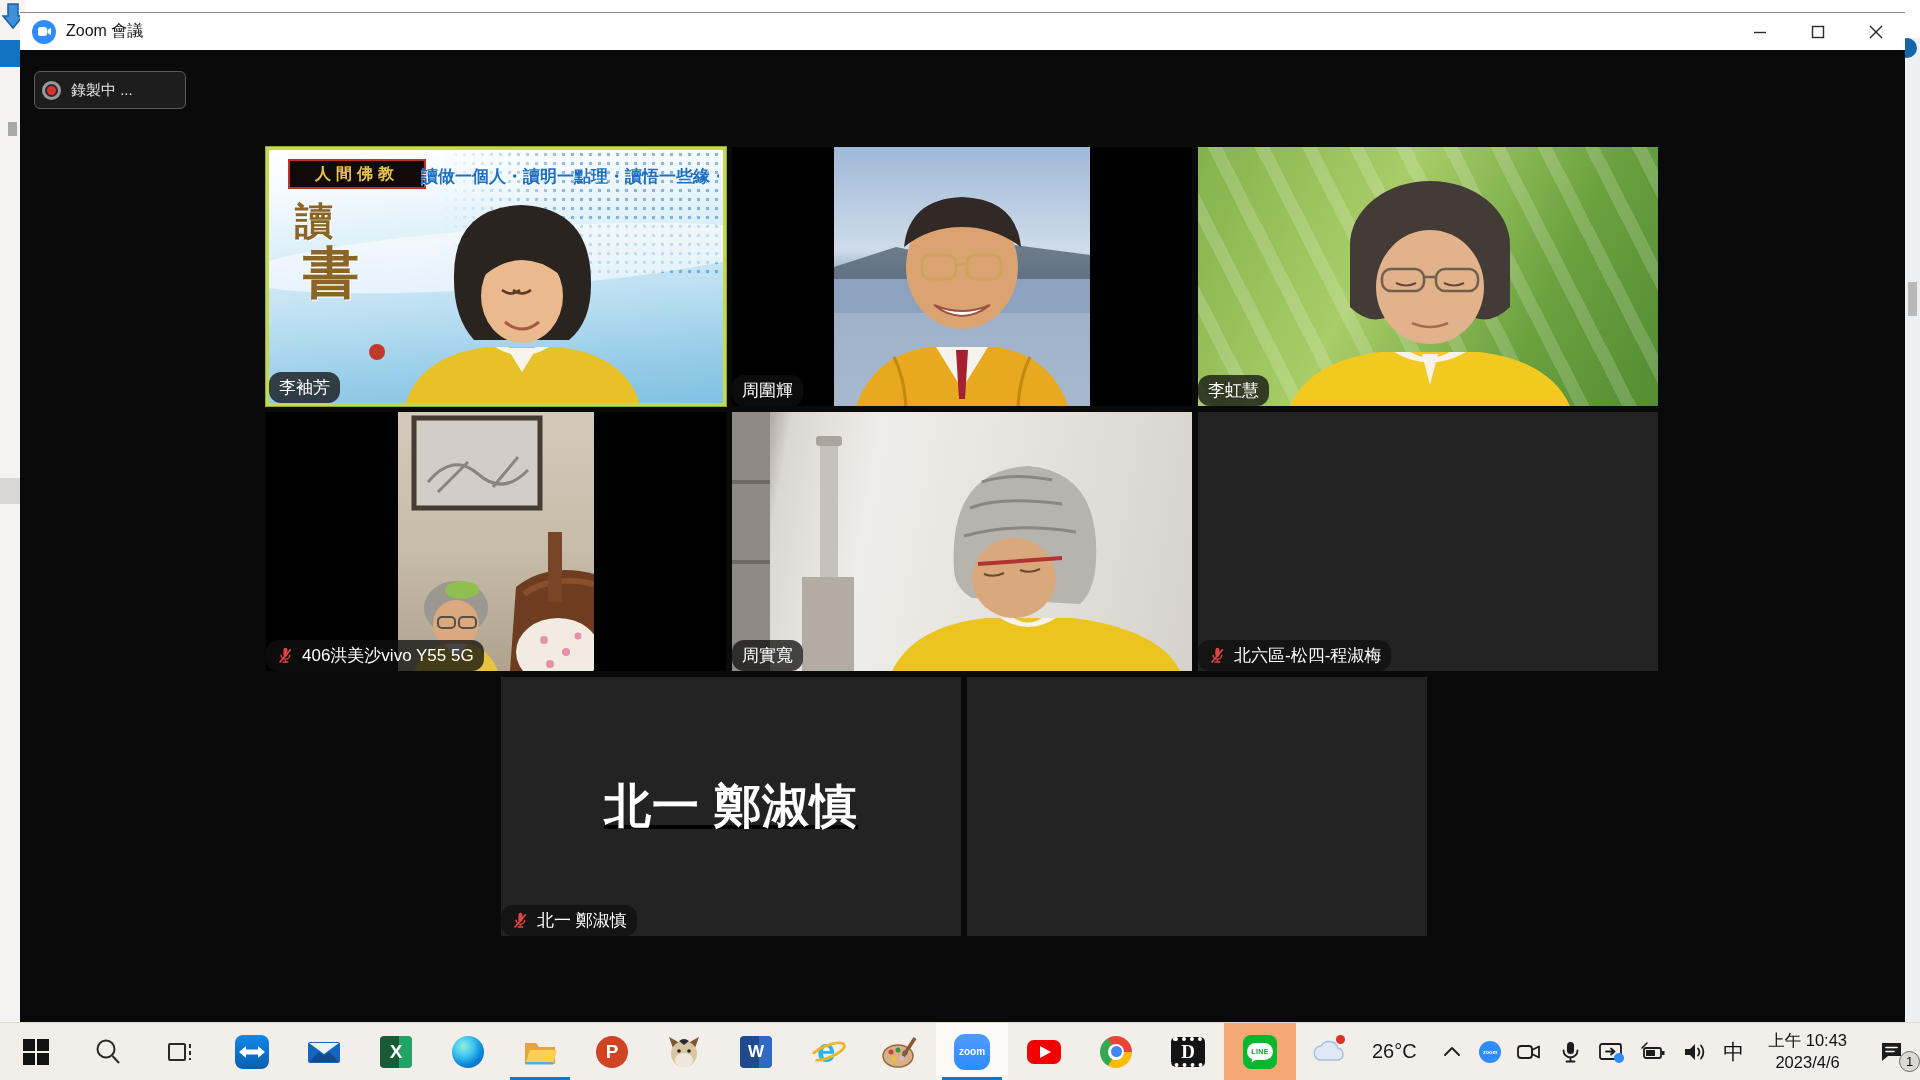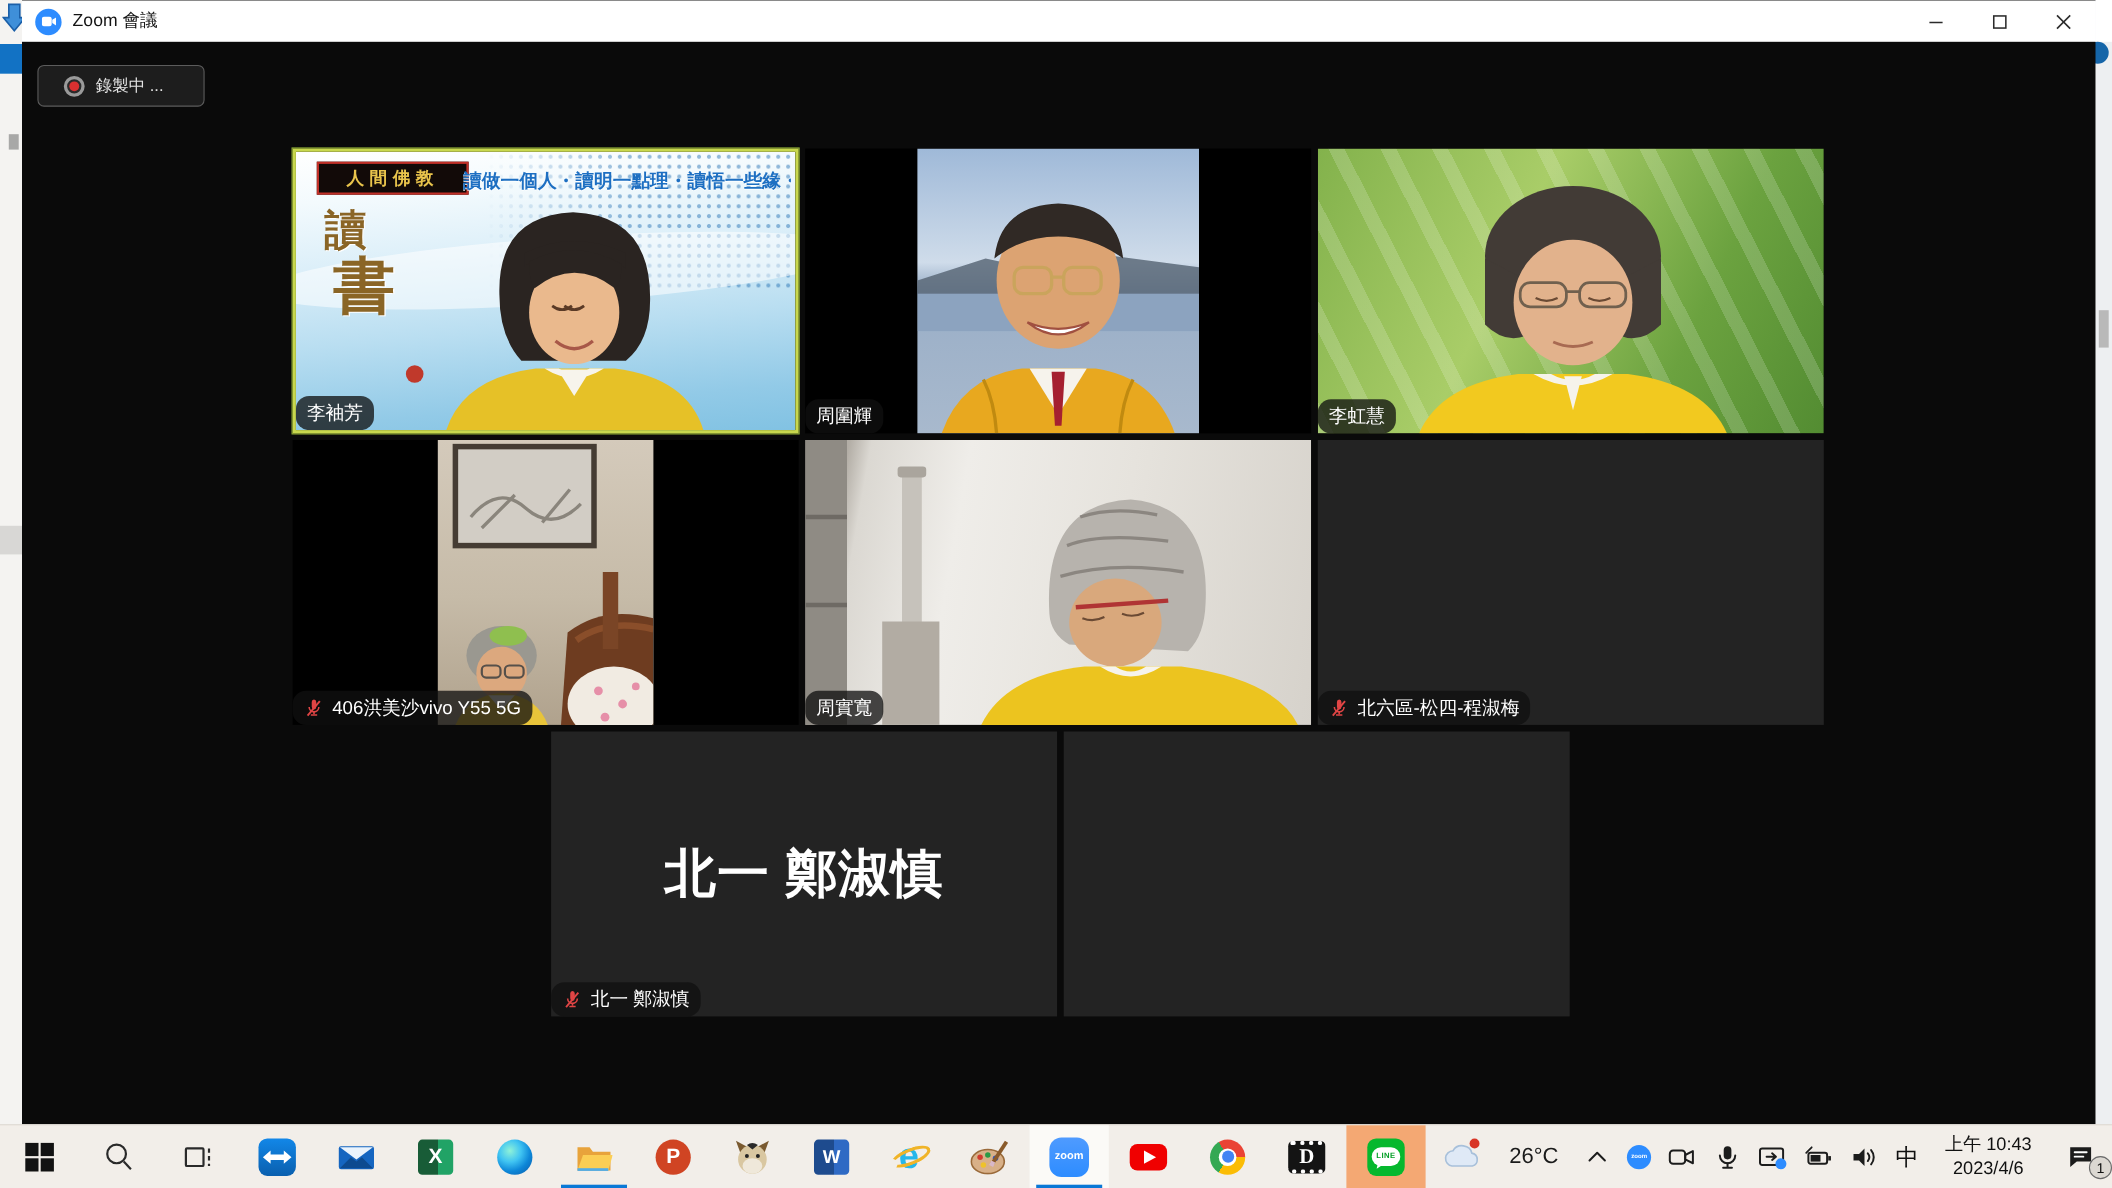--- a/index.html
+++ b/index.html
@@ -10,41 +10,41 @@
   #bg-left { position:absolute; left:0; top:0; width:25px; height:1022px; background:#f4f3f1; }
   #bg-left .blue-strip { position:absolute; left:0; top:40px; width:25px; height:27px; background:#1272c4; }
   #bg-left .gray-strip { position:absolute; left:0; top:478px; width:25px; height:26px; background:#d8d7d5; }
   #bg-left .mini-mark { position:absolute; left:8px; top:122px; width:9px; height:14px; background:#6a6a6a; opacity:.55; }
   #bg-right { position:absolute; left:1905px; top:0; width:15px; height:1022px; background:#edeff1; }
   #bg-right .white-top { position:absolute; left:0; top:0; width:15px; height:38px; background:#fff; }
   #bg-right .half-dot { position:absolute; left:-8px; top:38px; width:20px; height:20px; border-radius:50%; background:#1565a8; }
   #bg-right .thumb { position:absolute; left:3px; top:282px; width:9px; height:34px; background:#b9b9b9; }
 
   
-  #win { position:absolute; left:20px; top:0; width:1885px; height:882px; border-top:1px solid #8a8a8a; }
+  #win { position:absolute; left:20px; top:12px; width:1885px; height:882px; border-top:1px solid #8a8a8a; }
   #titlebar { position:absolute; left:0; top:0; width:100%; height:37px; background:#fff; display:flex; align-items:center; }
   .app-logo { width:24px; height:24px; border-radius:50%; background:#2d8cff; margin-left:12px;
     display:flex; align-items:center; justify-content:center; flex:0 0 auto; }
   #titlebar .title { margin-left:10px; font-size:16px; color:#141414; }
   .win-controls { margin-left:auto; display:flex; height:100%; }
   .win-btn { width:58px; height:100%; display:flex; align-items:center; justify-content:center; }
   .win-btn svg { stroke:#2b2b2b; stroke-width:1.4; fill:none; }
 
   #content { position:absolute; left:0; top:37px; width:1885px; height:985px; background:#0a0a0a; }
 
   
   #rec { position:absolute; left:14px; top:21px; height:38px; width:152px; background:#1d1d1d;
-    border:1px solid #5c5c5c; border-radius:6px; display:flex; align-items:center; gap:10px; padding:0 23px; }
+    border:1px solid #5c5c5c; border-radius:6px; display:flex; align-items:center; gap:10px; padding:0 7px; }
   .rec-dot { width:19px; height:19px; border-radius:50%; border:3px solid #9a9a9a; background:#2a2a2a;
     display:flex; align-items:center; justify-content:center; flex:0 0 auto; }
   .rec-dot::after { content:""; width:9px; height:9px; border-radius:50%; background:#d93030; }
   #rec .rec-label { color:#e2e2e2; font-size:15px; white-space:nowrap; }
 
   
-  .tile { position:absolute; width:460px; height:259px; background:#000; overflow:hidden; }
+  .tile { position:absolute; width:460px; height:259px; background:#000; overflow:hidden;text-decoration:underline; }
   .tile.placeholder { background:#232323; display:flex; align-items:center; justify-content:center; }
   .tile.active { border:3px solid #c8d84e; box-shadow:0 0 0 1px #8fae35; }
   .bigname { color:#fff; font-size:47px; font-weight:bold; white-space:nowrap; letter-spacing:1px; }
   .nametag { position:absolute; left:0; bottom:0; background:rgba(16,16,16,.76); color:#fff;
     font-size:17px; padding:4px 10px; display:flex; align-items:center; gap:8px; max-width:100%;
     white-space:nowrap; overflow:hidden;border-radius:12px; }
   .nametag .mic { width:18px; height:18px; flex:0 0 auto; }
   .video { position:absolute; top:0; height:259px; overflow:hidden; }
 
   

